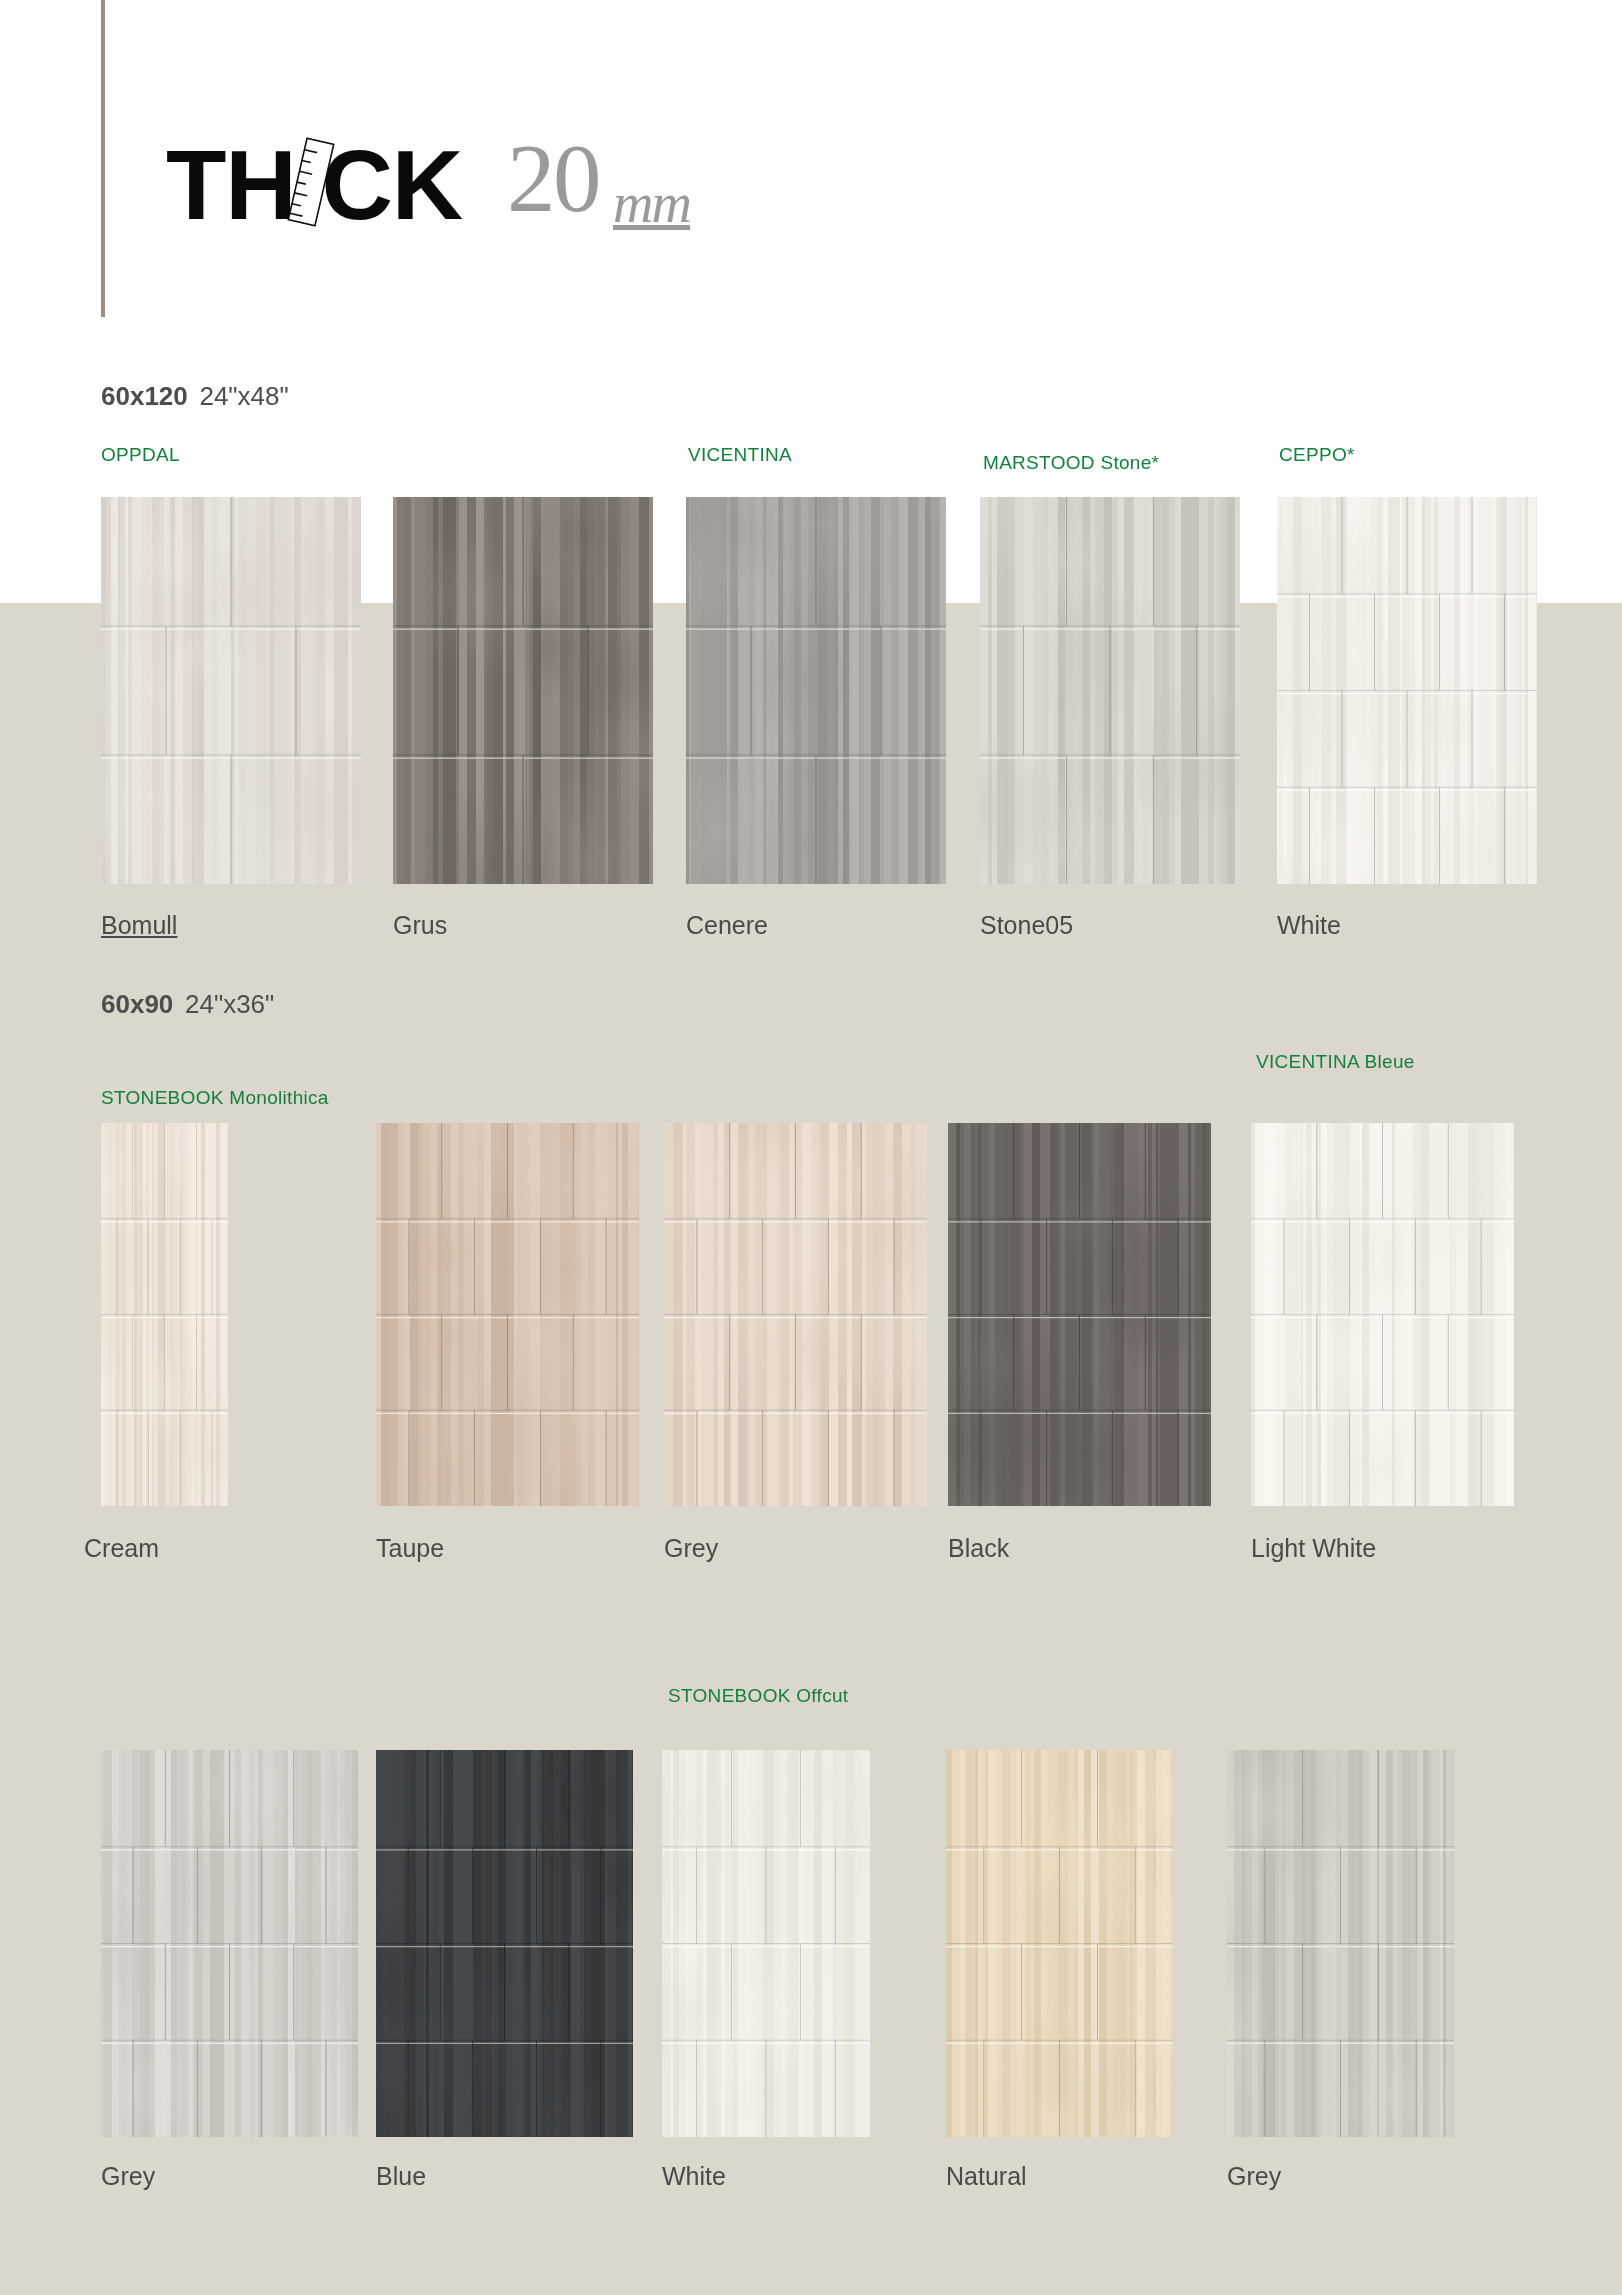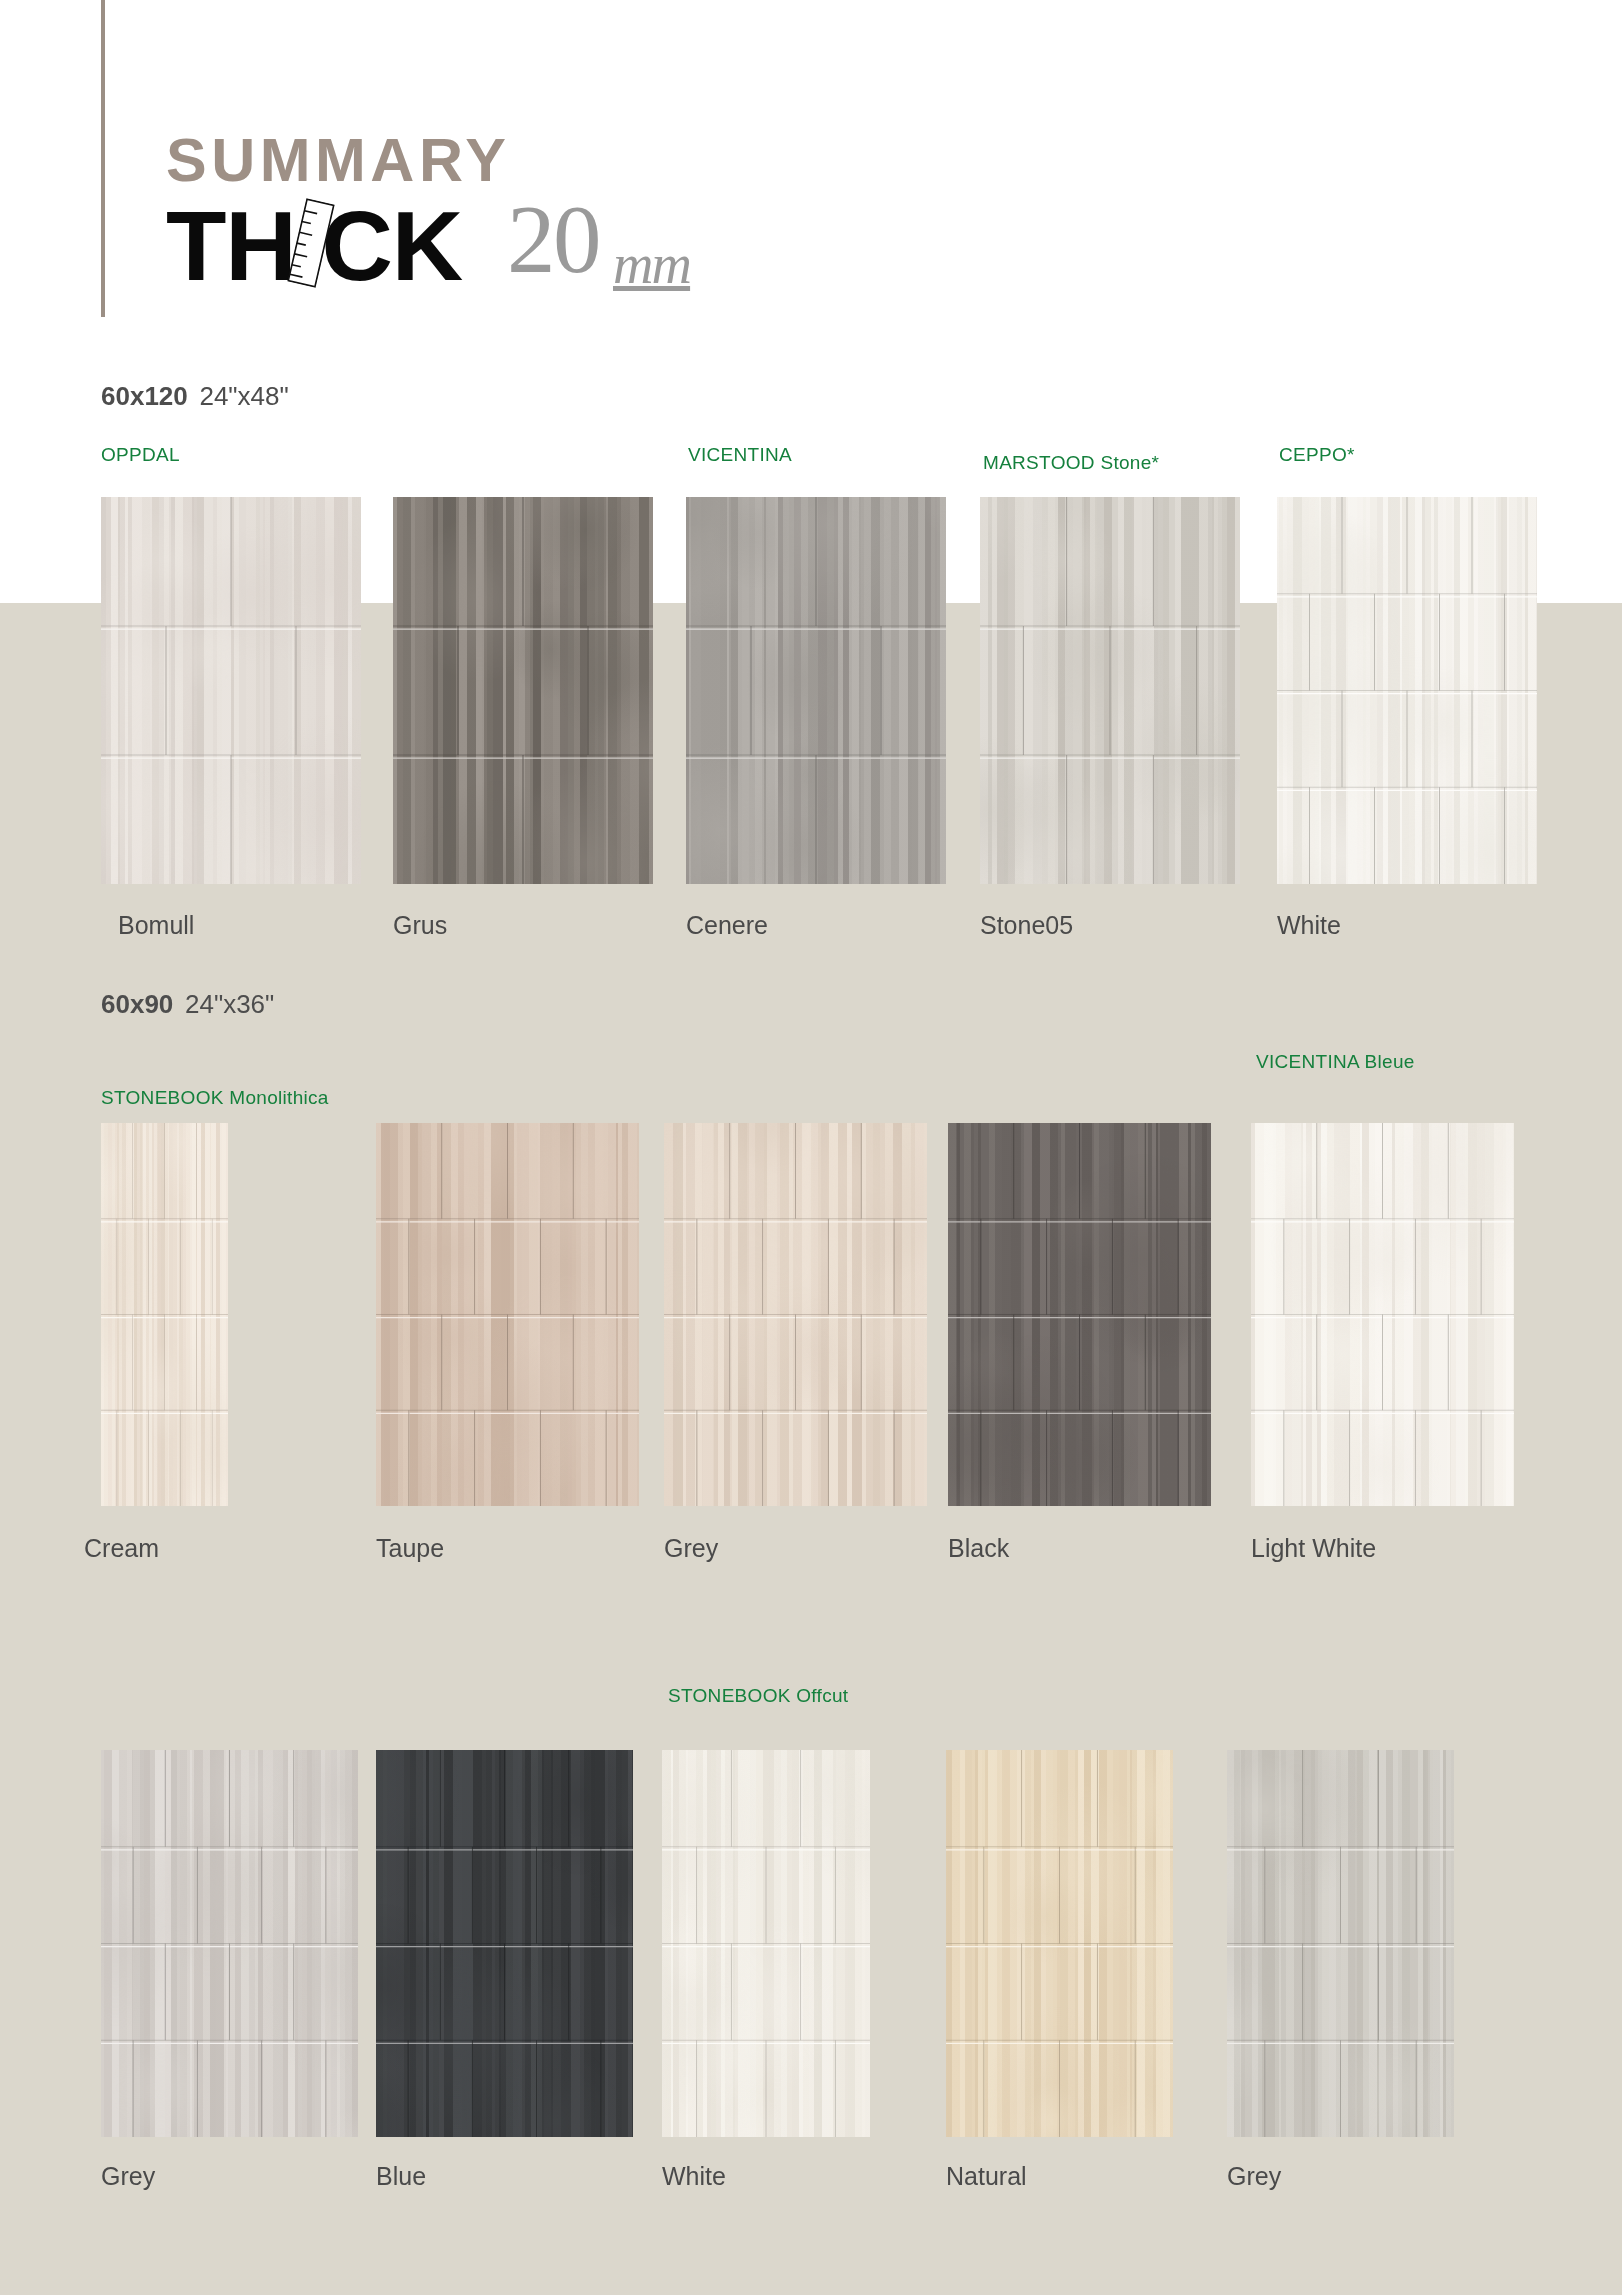--- a/index.html
+++ b/index.html
@@ -87,21 +87,20 @@
 </style>
 </head>
 <body>
 
 <div class="bg-white"></div>
 <div class="bg-beige"></div>
 
 <div class="rule-vert"></div>
 
 <div class="title-block">
-  <div class="title-summary">SUMMARY</div>
   <div class="title-thick-row">
     <div class="title-thick">
       <span>TH</span><span class="gap">I</span><span>CK</span>
     </div>
     <svg class="ruler-icon" viewBox="0 0 46 132">
       <rect x="2" y="2" width="42" height="128" fill="#ffffff" stroke="#111111" stroke-width="2.5"></rect>
       <line x1="2" y1="20" x2="22" y2="20" stroke="#111111" stroke-width="2.5"></line>
       <line x1="2" y1="37" x2="16" y2="37" stroke="#111111" stroke-width="2.5"></line>
       <line x1="2" y1="54" x2="22" y2="54" stroke="#111111" stroke-width="2.5"></line>
       <line x1="2" y1="71" x2="16" y2="71" stroke="#111111" stroke-width="2.5"></line>
@@ -202,21 +201,21 @@
         <line x1="25.00" x2="25.00" y1="50.00" y2="75.00" stroke="#a8a59f" stroke-width="0.35" opacity="0.75"></line>
         <line x1="50.00" x2="50.00" y1="50.00" y2="75.00" stroke="#a8a59f" stroke-width="0.35" opacity="0.75"></line>
         <line x1="75.00" x2="75.00" y1="50.00" y2="75.00" stroke="#a8a59f" stroke-width="0.35" opacity="0.75"></line>
         <line x1="12.50" x2="12.50" y1="75.00" y2="100.00" stroke="#a8a59f" stroke-width="0.35" opacity="0.75"></line>
         <line x1="37.50" x2="37.50" y1="75.00" y2="100.00" stroke="#a8a59f" stroke-width="0.35" opacity="0.75"></line>
         <line x1="62.50" x2="62.50" y1="75.00" y2="100.00" stroke="#a8a59f" stroke-width="0.35" opacity="0.75"></line>
         <line x1="87.50" x2="87.50" y1="75.00" y2="100.00" stroke="#a8a59f" stroke-width="0.35" opacity="0.75"></line>
       </svg></div>
   </div>
 
-<div class="caption" style="left:118px;  top:913px;">Bomull</div>
+<div class="caption" style="left:101px;  top:913px;text-decoration:underline;">Bomull</div>
 <div class="caption" style="left:393px;  top:913px;">Grus</div>
 <div class="caption" style="left:686px; top:913px;text-align:right;">Cenere</div>
 <div class="caption" style="left:980px; top:913px;">Stone05</div>
 <div class="caption" style="left:1277px; top:913px;">White</div>
 
 <div class="size-head" style="left:101px; top:991px;">
   <span class="metric">60x90</span><span class="imperial">24"x36"</span>
 </div>
 
 <div class="series-head" style="left:101px;  top:1052px;margin-top:36px;">STONEBOOK Monolithica</div>

